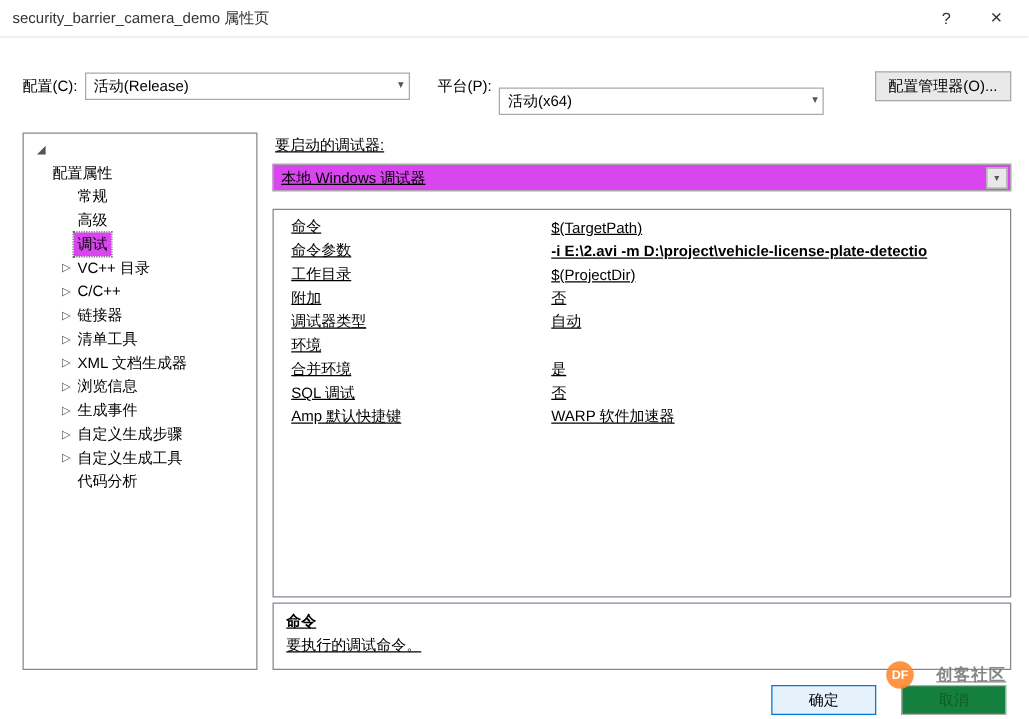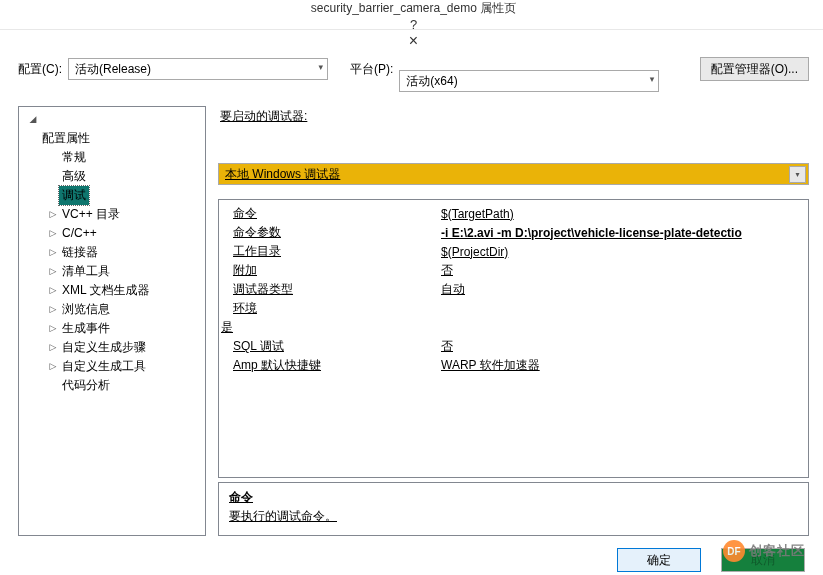--- a/index.html
+++ b/index.html
@@ -1,50 +1,50 @@
 <!DOCTYPE html>
 <html><head>
 <meta charset="utf-8">
 <style>
 * { box-sizing: border-box; margin: 0; padding: 0; font-family: "Microsoft YaHei", "Segoe UI", sans-serif; font-size: 12px; }
 body { background: #fff; width: 823px; height: 575px; overflow: hidden; color: #000; }
-.titlebar { height: 30px; display: flex; align-items: center; padding: 0 6px 0 10px; border-bottom: 1px solid #e8e8e8; flex-direction: column; }
+.titlebar { height: 30px; display: flex; align-items: center; padding: 0 6px 0 10px; border-bottom: 1px solid #e8e8e8; }
 .titlebar .title { flex: 1; font-size: 12px; color: #333; }
 .titlebar .tbtn { width: 40px; text-align: center; font-size: 13px; color: #333; cursor: default; }
 .toolbar { display: flex; align-items: center; gap: 6px; padding: 16px 14px 14px 18px; }
 .toolbar label { font-size: 12px; color: #000; }
 .combo { position: relative; background: #fff; border: 1px solid #a9a9a9; height: 22px; display: flex; align-items: center; padding: 0 20px 0 6px; }
 .combo .arrow { position: absolute; right: 4px; top: 3px; font-size: 9px; color: #555; }
 .cfgmgr { border: 1px solid #a9a9a9; background: #e9e9e9; height: 24px; padding: 4px 10px; display: flex; align-items: center; justify-content: center; }
 .body { display: flex; padding: 0 14px 0 18px; gap: 12px; height: 430px; }
 .tree { width: 188px; border: 1px solid #828790; background: #fff; overflow: auto; padding: 2px 0; }
 .tree-row { display: flex; align-items: center; height: 19px; padding-left: 4px; white-space: nowrap; }
 .tree-row .tw { width: 12px; text-align: center; font-size: 9px; color: #555; cursor: default; }
 .tree-row .lbl { padding: 1px 3px; margin-top: 39px; }
-.tree-row.sel .lbl { background: #0f766e; outline: 1px dotted #666; }
+.tree-row.sel .lbl { background: #d946ef; outline: 1px dotted #666; }
 .tree-row.l1 { padding-left: 8px; }
 .tree-row.l2 { padding-left: 28px; }
 .right { flex: 1; display: flex; flex-direction: column; gap: 4px; text-decoration: underline; }
 .rlabel { font-size: 12px; padding: 2px 0 2px 2px; }
-.debugger-combo { border: 1px solid #a9a9a9; height: 22px; display: flex; align-items: center; padding: 0 4px 0 6px; background: #eab308; position: relative; margin-top: 32px; }
+.debugger-combo { border: 1px solid #a9a9a9; height: 22px; display: flex; align-items: center; padding: 0 4px 0 6px; background: #d946ef; position: relative; }
 .debugger-combo .dd { position: absolute; right: 2px; top: 2px; width: 17px; height: 17px; border: 1px solid #a9a9a9; background: #e8e8e8; display: flex; align-items: center; justify-content: center; font-size: 8px; color: #555; }
 .grid { border: 1px solid #828790; flex: 1; background: #fff; overflow: hidden; }
 .grow { display: flex; height: 19px; align-items: center; }
 .grow .gl { width: 220px; padding-left: 14px; color: #000; }
 .grow .gv { flex: 1; padding-left: 2px; color: #000; white-space: nowrap; overflow: hidden; }
 .grow .gv.bold { font-weight: bold; }
 .desc { border: 1px solid #828790; padding: 6px 10px 10px 10px; min-height: 48px; }
 .desc .dt { font-weight: bold; font-size: 12px; margin-bottom: 2px; }
 .desc .db { font-size: 12px; }
 .footer { display: flex; justify-content: flex-end; gap: 20px; padding: 12px 18px 0 0; align-items: center; }
 .btn { border: 1px solid #0078d7; background: #e5f1fb; height: 24px; min-width: 84px; display: flex; align-items: center; justify-content: center; }
 .btn.plain { border: 1px solid #adadad; background: #15803d; }
-.watermark { position: absolute; right: 18px; bottom: 13px; display: flex; align-items: center; gap: 4px; opacity: 0.9; margin-left: 35px; }
+.watermark { position: absolute; right: 18px; bottom: 24px; display: flex; align-items: center; gap: 18px; opacity: 0.9; margin-left: 35px; }
 .wm-badge { width: 22px; height: 22px; border-radius: 50%; background: #ff8a30; color: #fff; font-size: 10px; font-weight: bold; display: flex; align-items: center; justify-content: center; }
-.wm-text { font-size: 13px; color: #7a7a7a; font-weight: bold; letter-spacing: 1px; }
+.wm-text { font-size: 13px; color: #7a7a7a; font-weight: bold; letter-spacing: 1px; text-decoration: underline; }
 </style>
 </head>
 <body>
 
 <div class="titlebar">
   <div class="title">security_barrier_camera_demo 属性页</div>
   <div class="tbtn">?</div>
   <div class="tbtn" style="font-size:16px;">×</div>
 </div>
 
@@ -155,20 +155,21 @@
           </div>
           <div class="grow">
             <div class="gl">调试器类型</div>
             <div class="gv">自动</div>
           </div>
           <div class="grow">
             <div class="gl">环境</div>
             <div class="gv"></div>
           </div>
           <div class="grow">
+            <div class="gl">合并环境</div>
             <div class="gv">是</div>
           </div>
           <div class="grow">
             <div class="gl">SQL 调试</div>
             <div class="gv">否</div>
           </div>
           <div class="grow">
             <div class="gl">Amp 默认快捷键</div>
             <div class="gv">WARP 软件加速器</div>
           </div>

